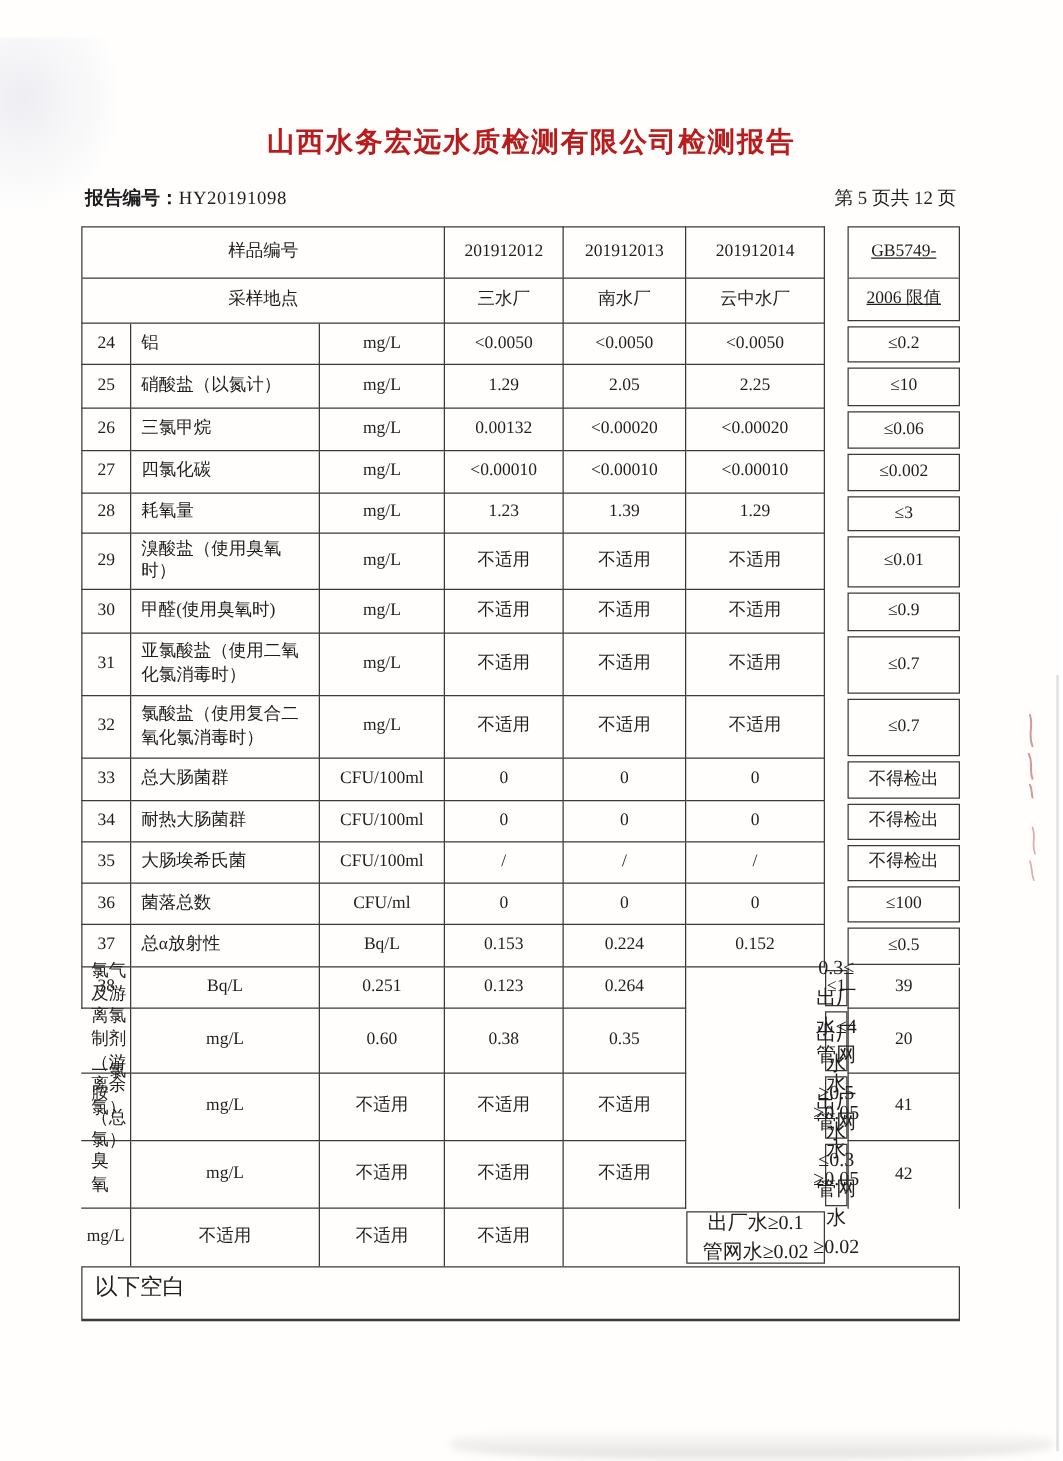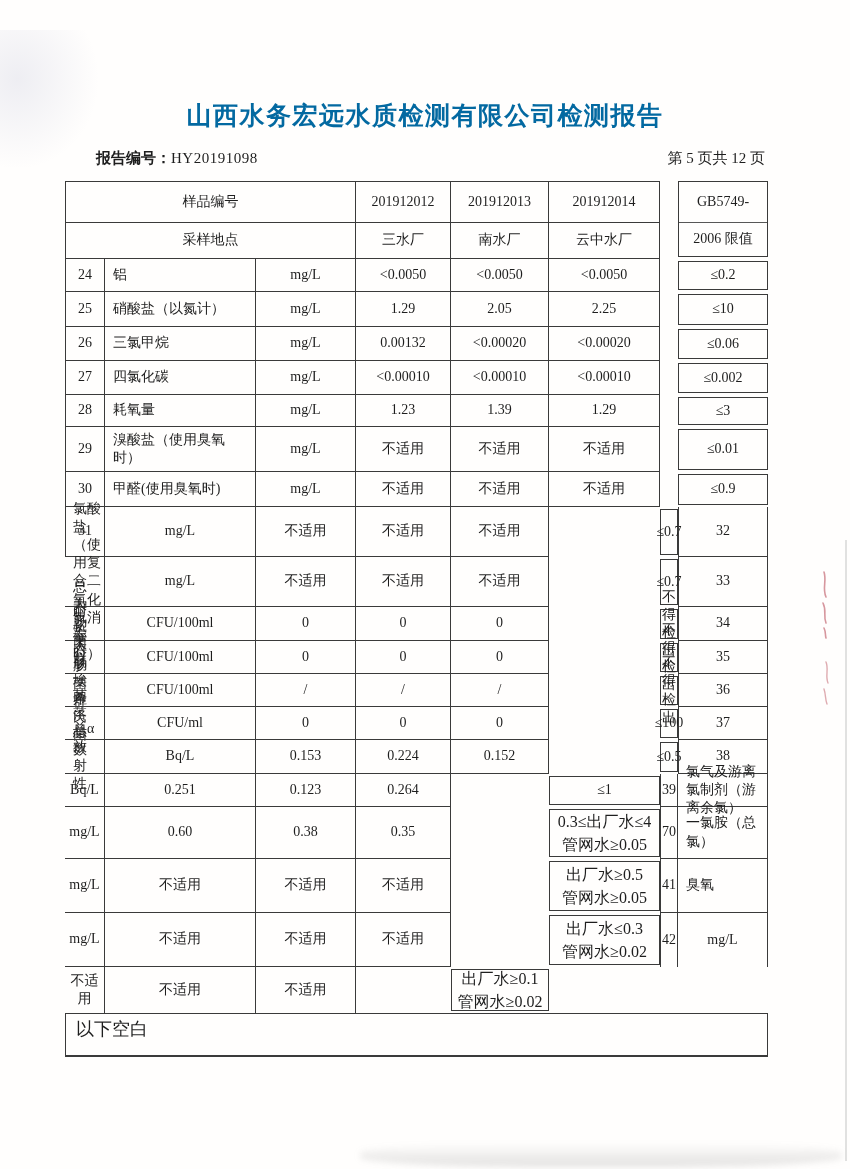--- a/index.html
+++ b/index.html
@@ -29,28 +29,27 @@
     position:absolute;left:360px;right:8px;bottom:2px;height:24px;
     background:linear-gradient(to bottom, rgba(0,0,0,0), rgba(110,110,110,0.20));
     filter:blur(3px);border-radius:40%;
   }
   .red-marks{position:absolute;left:802px;top:558px;width:44px;height:170px;opacity:.7;}
 
   .title{
     position:absolute;top:99px;left:0;width:100%;
     text-align:center;
     font-family:"Liberation Sans","DejaVu Sans",sans-serif;
-    font-weight:700;font-size:25px;letter-spacing:1.5px;
-    color:#0369a1;
+    font-weight:700;font-size:22px;letter-spacing:1.5px;
+    color:#b91c1c;
   }
   .meta{
     position:absolute;top:149px;left:68px;right:85px;
     display:flex;justify-content:space-between;align-items:flex-end;
     font-size:15px;
-    margin-left:28px;
   }
   .meta .label{font-weight:700;}
   .meta .num{letter-spacing:.5px;}
 
   .rtable{
     position:absolute;top:181px;left:65px;width:703px;
     display:grid;
     grid-template-columns:40px 151px 100px 95px 98px 111px 18px 90px;
     font-size:14px;line-height:1.3;border-radius:18px;
   }
@@ -72,21 +71,21 @@
     margin:2px 0;
     display:flex;align-items:center;justify-content:center;
     text-align:center;white-space:pre-line;box-sizing:border-box;
     padding:3px 2px;
   }
   .limit-small{font-size:16px;line-height:1.45;}
   .limit-head{
     grid-column:8;grid-row:1/3;
     border:1.5px solid var(--ln);
     margin:0 0 2px 0;
-    display:flex;flex-direction:column;box-sizing:border-box;
+    display:flex;flex-direction:column;box-sizing:border-box;text-decoration:underline;
   }
   .limit-head .lh1{
     height:40px;display:flex;align-items:center;justify-content:center;
     border-bottom:1.5px solid rgba(58,58,58,.85);
   }
   .limit-head .lh2{flex:1;display:flex;align-items:center;justify-content:center;}
   .footer-cell{
     grid-column:1/-1;
     border:1.5px solid var(--ln);
     border-bottom-width:2.5px;
@@ -179,20 +178,21 @@
       <div class="limit-box">≤0.01</div>
       <div class="cell bl">30</div>
       <div class="cell c-name">甲醛(使用臭氧时)</div>
       <div class="cell">mg/L</div>
       <div class="cell">不适用</div>
       <div class="cell">不适用</div>
       <div class="cell">不适用</div>
       <div class="spacer"></div>
       <div class="limit-box">≤0.9</div>
       <div class="cell bl">31</div>
+      <div class="cell c-name">亚氯酸盐（使用二氧化氯消毒时）</div>
       <div class="cell">mg/L</div>
       <div class="cell">不适用</div>
       <div class="cell">不适用</div>
       <div class="cell">不适用</div>
       <div class="spacer"></div>
       <div class="limit-box">≤0.7</div>
       <div class="cell bl">32</div>
       <div class="cell c-name">氯酸盐（使用复合二氧化氯消毒时）</div>
       <div class="cell">mg/L</div>
       <div class="cell">不适用</div>
@@ -249,21 +249,21 @@
       <div class="limit-box">≤1</div>
       <div class="cell bl">39</div>
       <div class="cell c-name">氯气及游离氯制剂（游离余氯）</div>
       <div class="cell">mg/L</div>
       <div class="cell">0.60</div>
       <div class="cell">0.38</div>
       <div class="cell">0.35</div>
       <div class="spacer"></div>
       <div class="limit-box limit-small">0.3≤出厂水≤4
 管网水≥0.05</div>
-      <div class="cell bl">70</div>
+      <div class="cell bl">20</div>
       <div class="cell c-name">一氯胺（总氯）</div>
       <div class="cell">mg/L</div>
       <div class="cell">不适用</div>
       <div class="cell">不适用</div>
       <div class="cell">不适用</div>
       <div class="spacer"></div>
       <div class="limit-box limit-small">出厂水≥0.5
 管网水≥0.05</div>
       <div class="cell bl">41</div>
       <div class="cell c-name">臭氧</div>

